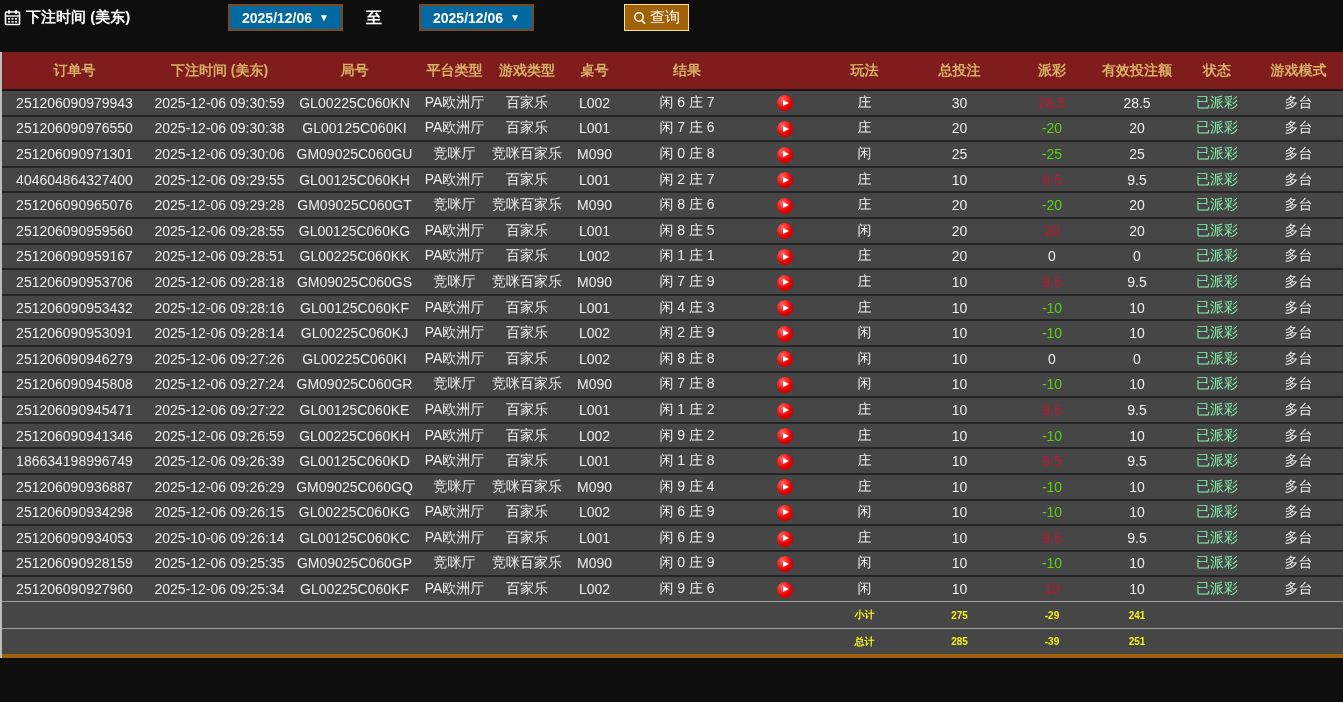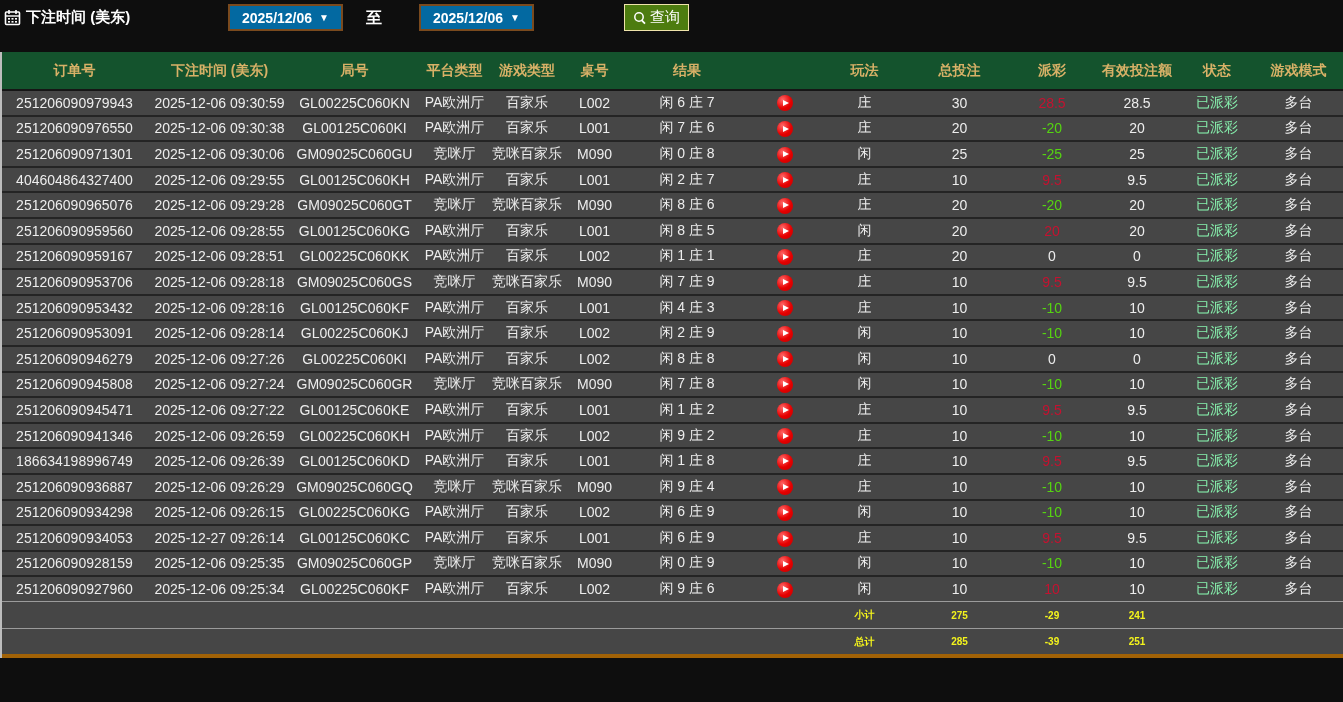--- a/index.html
+++ b/index.html
@@ -12,28 +12,28 @@
                  color: #ffffff; font-size: 15px; font-weight: bold; }
   .cal-icon { display: inline-flex; }
   .date-select { position: absolute; top: 4px; width: 115px; height: 27px; background: #0369a1;
                  border: 2px solid #7a4a1e; color: #ffffff; font-weight: bold; font-size: 14px;
                  display: flex; align-items: center; justify-content: center; gap: 7px; cursor: pointer; }
   .date-select .caret { font-size: 10px; color: #ffffff; }
   .date-from { left: 228px; }
   .date-to { left: 419px; }
   .to-label { position: absolute; left: 366px; top: 8px; color: #ffffff; font-size: 16px; font-weight: bold; }
   .query-btn { position: absolute; left: 624px; top: 4px; height: 27px; padding: 10px 8px;
-               background: #4d7c0f; border: 1px solid #efe3ab; color: #ffffff; font-size: 15px;
+               background: #a16207; border: 1px solid #efe3ab; color: #ffffff; font-size: 15px;
                font-family: "Liberation Sans", sans-serif;
                display: flex; align-items: center; gap: 3px; cursor: pointer; }
 
   
   .table-wrap { width: 1343px; border-left: 2px solid #bdbdbd; border-right: 2px solid #bdbdbd; }
   table { width: 100%; border-collapse: collapse; table-layout: fixed; background: #464646; }
-  thead th { background: #14532d; color: #d8b167; font-size: 14px; font-weight: bold;
+  thead th { background: #7f1d1d; color: #d8b167; font-size: 14px; font-weight: bold;
              height: 38px; border-bottom: 2px solid #161616; white-space: nowrap; overflow: hidden; }
   tbody td { color: #ededed; font-size: 14px; text-align: center; height: 25.6px;
              border-top: 2px solid #242424; white-space: nowrap; overflow: hidden; }
   tbody tr:first-child td { border-top: none; }
   tbody td.win  { color: #c41230; }
   tbody td.loss { color: #55d411; }
   tbody td.zero { color: #ededed; }
   tbody td.status-cell { color: #86efac; }
   tfoot td { color: #f4f41c; font-size: 10px; font-weight: bold; text-align: center;
              height: 27px; border-top: 1px solid #9b9b9b; }
@@ -397,21 +397,21 @@
     <td><span class="play-icon"></span></td>
     <td>闲</td>
     <td>10</td>
     <td class="loss">-10</td>
     <td>10</td>
     <td class="status-cell">已派彩</td>
     <td>多台</td>
   </tr>
         <tr class="data-row">
     <td>251206090934053</td>
-    <td>2025-12-27 09:26:14</td>
+    <td>2025-10-06 09:26:14</td>
     <td>GL00125C060KC</td>
     <td>PA欧洲厅</td>
     <td>百家乐</td>
     <td>L001</td>
     <td>闲 6 庄 9</td>
     <td><span class="play-icon"></span></td>
     <td>庄</td>
     <td>10</td>
     <td class="win">9.5</td>
     <td>9.5</td>

